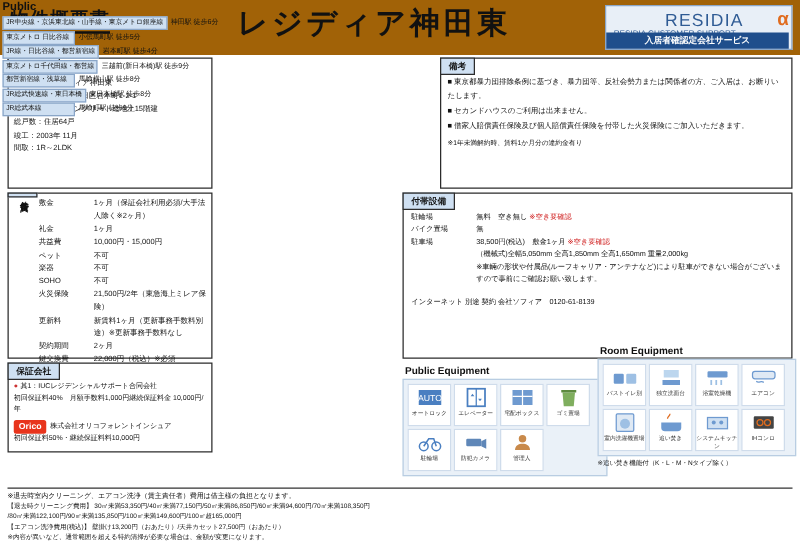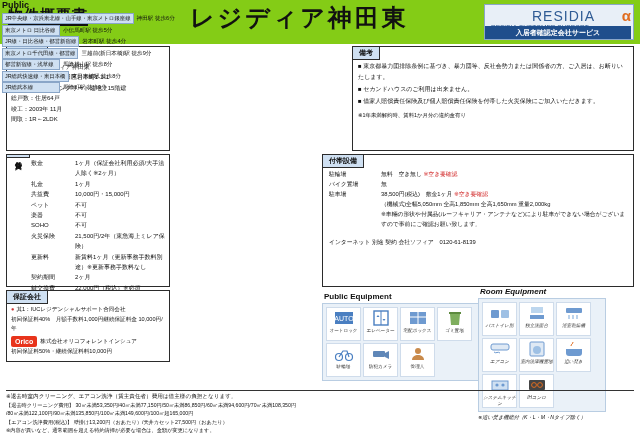--- a/index.html
+++ b/index.html
@@ -7,21 +7,21 @@
     width:640px;height:443px;
     background:#ffffff;
     font-family:"Liberation Sans","DejaVu Sans",sans-serif;
     font-size:6px;color:#111;
     overflow:hidden;
     position:relative;
   }
   .page{position:relative;width:640px;height:443px;}
 
   
-  .hdr{position:absolute;left:0;top:0;width:640px;height:44px;background:#84cc16;}
+  .hdr{position:absolute;left:0;top:0;width:640px;height:44px;background:#a16207;}
   .hdr-title{
     position:absolute;left:8px;top:6px;font-size:15px;font-weight:bold;
     letter-spacing:1px;color:#111;
   }
   .hdr-title .ul{border-bottom:2px solid #111;padding-bottom:1px;}
   .hdr-main{
     position:absolute;left:190px;top:2px;font-size:24px;font-weight:bold;
     letter-spacing:3px;color:#111;
   }
   .hdr-badge{
@@ -98,21 +98,21 @@
   #box-eq{left:322px;top:154px;width:312px;height:133px;}
   #box-eq .tab{left:-1px;}
   #box-eq .body{position:absolute;left:6px;top:14px;right:4px;font-size:5.8px;line-height:10px;}
   .eqrow{display:flex;}
   .eqk{width:52px;flex:0 0 52px;}
   .eqv{flex:1;}
   .red{color:#d02020;}
 
   
   #pub{position:absolute;left:322px;top:292px;width:164px;height:92px;}
-  #room{position:absolute;left:478px;top:287px;width:128px;height:92px;font-style:italic;}
+  #room{position:absolute;left:478px;top:276px;width:159px;height:92px;}
   .eqtitle{font-size:8px;font-weight:bold;margin:0 0 2px 2px;}
   .grid{display:flex;flex-wrap:wrap;background:#eaf1f8;border:1px solid #b9cde2;padding:2px;box-sizing:border-box;}
   .cell{width:33px;height:32px;margin:1px;background:#ffffff;border:1px solid #cfdceb;
         display:flex;flex-direction:column;align-items:center;justify-content:flex-start;}
   .cell .ic{width:26px;height:20px;display:flex;align-items:center;justify-content:center;}
   .cell .cap{font-size:4.6px;line-height:6px;text-align:center;color:#333;}
   .notefoot{font-size:5.2px;margin-top:2px;}
 
   
   #foot{position:absolute;left:6px;top:390px;width:628px;height:48px;border-top:1px solid #333;}

